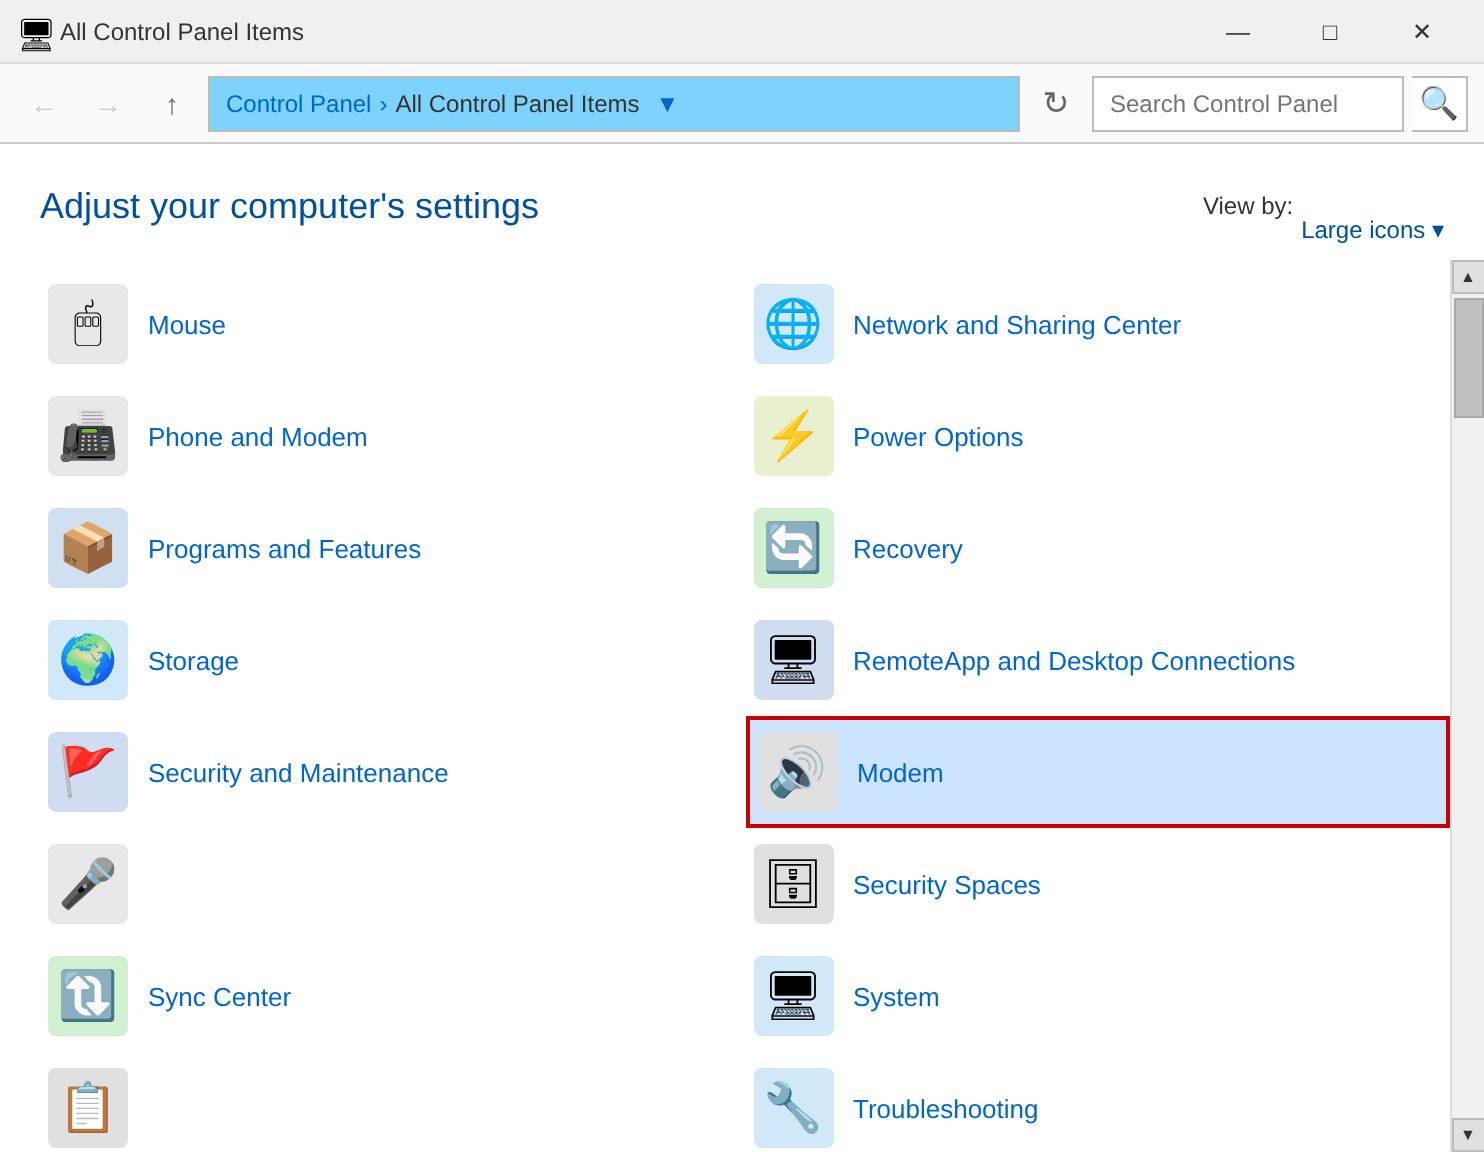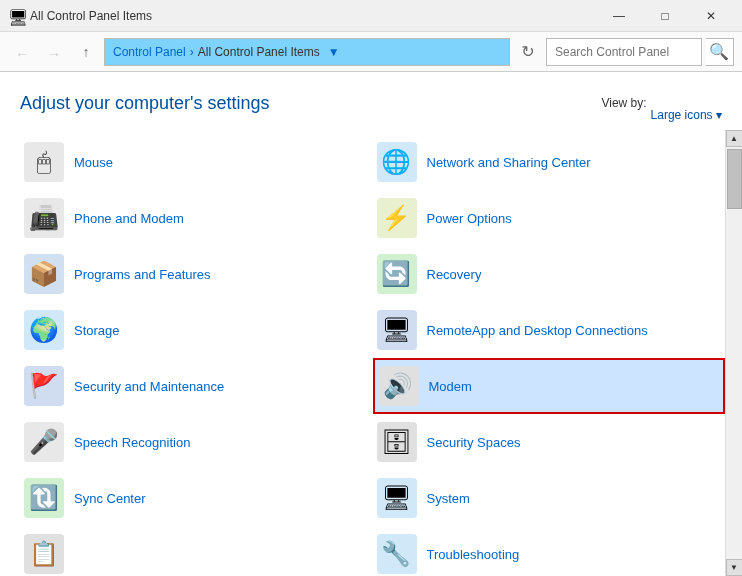--- a/index.html
+++ b/index.html
@@ -212,21 +212,20 @@
         <div class="grid-item">
       <div class="item-icon" style="background:#d0ddf0; border-radius:4px; font-size:24px; width:40px; height:40px; display:flex; align-items:center; justify-content:center;">🚩</div>
       <span class="item-label">Security and Maintenance</span>
     </div>
         <div class="grid-item selected">
       <div class="item-icon" style="background:#e0e0e0; border-radius:4px; font-size:24px; width:40px; height:40px; display:flex; align-items:center; justify-content:center;">🔊</div>
       <span class="item-label">Modem</span>
     </div>
         <div class="grid-item">
       <div class="item-icon" style="background:#e8e8e8; border-radius:4px; font-size:24px; width:40px; height:40px; display:flex; align-items:center; justify-content:center;">🎤</div>
-      <span class="item-label">Speech Recognition</span>
     </div>
         <div class="grid-item">
       <div class="item-icon" style="background:#e0e0e0; border-radius:4px; font-size:24px; width:40px; height:40px; display:flex; align-items:center; justify-content:center;">🗄</div>
       <span class="item-label">Security Spaces</span>
     </div>
         <div class="grid-item">
       <div class="item-icon" style="background:#d0f0d0; border-radius:4px; font-size:24px; width:40px; height:40px; display:flex; align-items:center; justify-content:center;">🔃</div>
       <span class="item-label">Sync Center</span>
     </div>
         <div class="grid-item">

